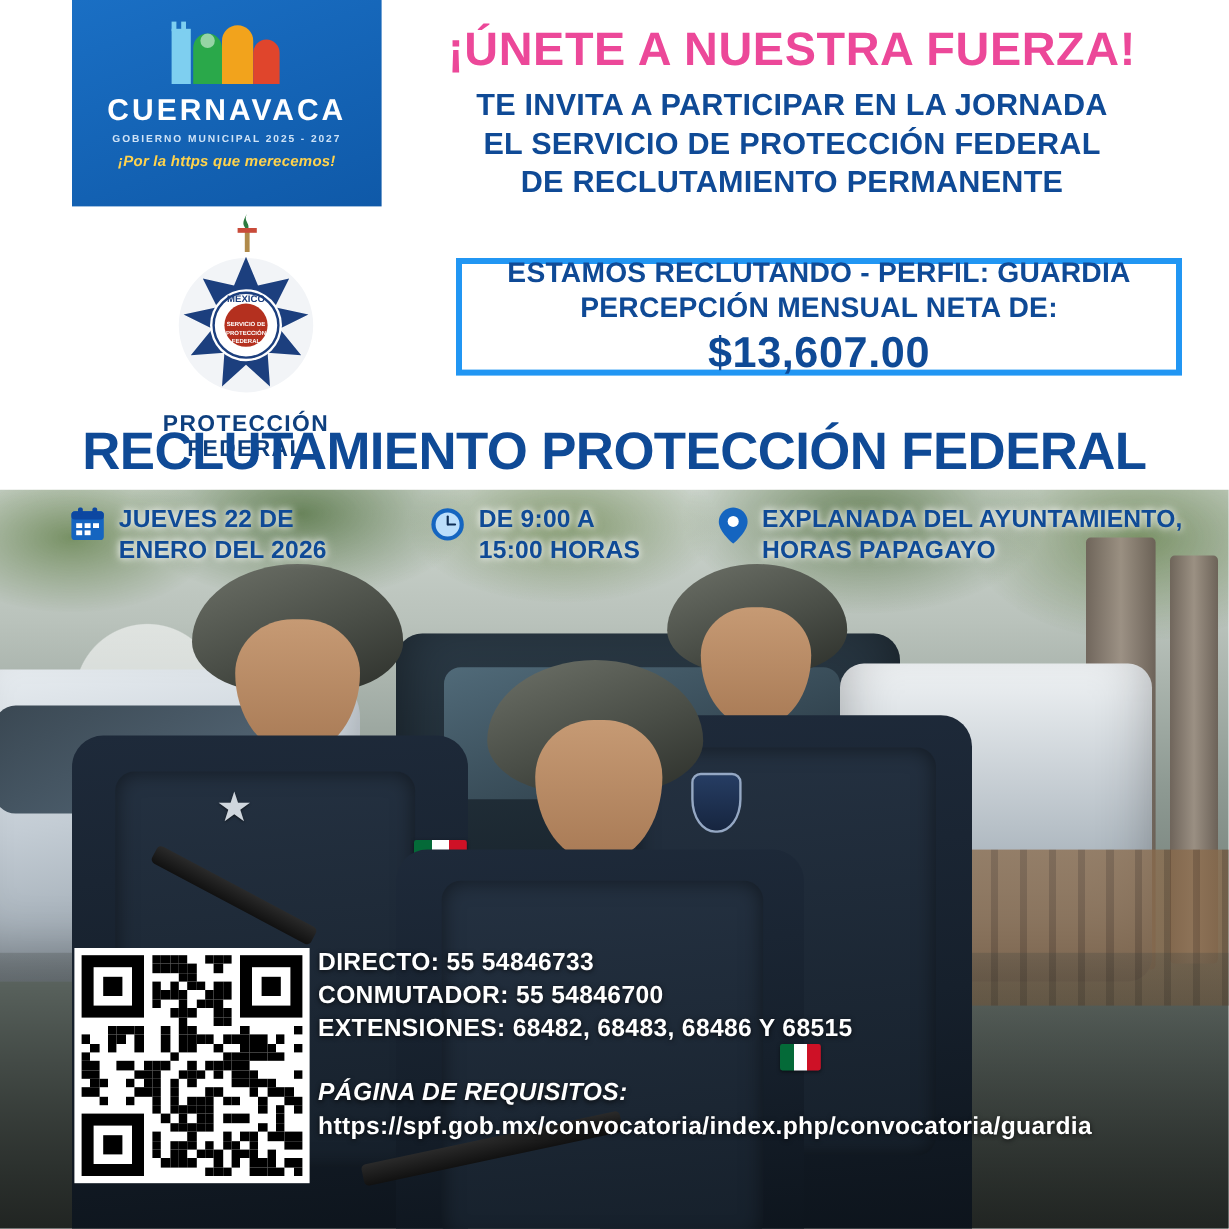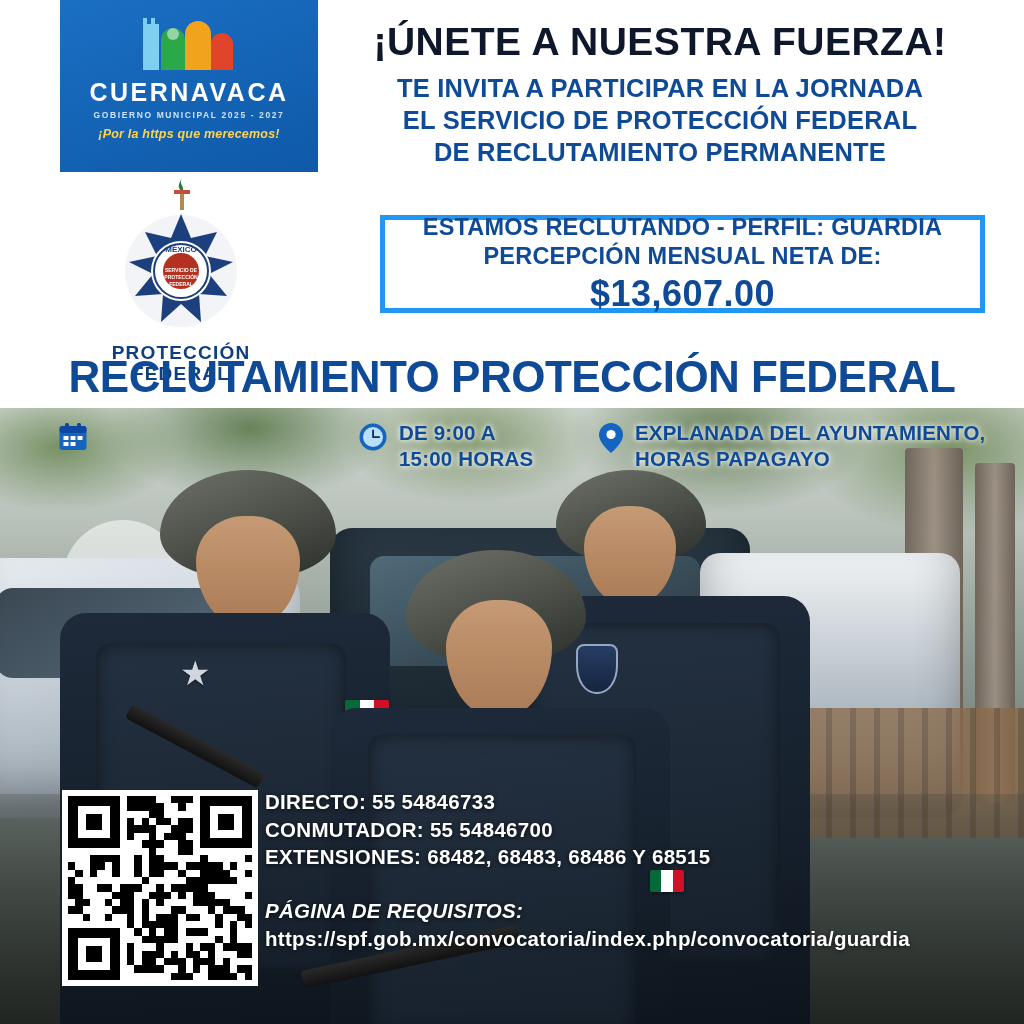--- a/index.html
+++ b/index.html
@@ -52,21 +52,21 @@
     font-size: 12.5px;
     font-style: italic;
     font-weight: bold;
     margin-top: 7px;
     letter-spacing: .2px;
   }
 
   
   .spf-block {
     position: absolute;
-    left: 52px; top: 176px;
+    left: 76px; top: 176px;
     width: 258px;
     display: flex; flex-direction: column; align-items: center;
   }
   .spf-torch { width: 34px; height: 34px; position: relative; }
   .spf-star-wrap { margin-top: 2px; }
   .spf-label {
     margin-top: 8px;
     text-align: center;
     color: #0e3f7e;
     font-weight: bold;
@@ -81,21 +81,21 @@
     left: 330px; top: 22px;
     width: 660px;
     text-align: center;
     color: #0f4a96;
   }
   .headline h1 {
     font-size: 39px;
     font-weight: bold;
     letter-spacing: .5px;
     line-height: 1.05;
-    color: #0f172a;
+    color: #ec4899;
   }
   .headline h2 {
     margin-top: 9px;
     font-size: 25.5px;
     font-weight: bold;
     line-height: 1.26;
     letter-spacing: .2px;
     color: #0f4a96;
   }
 
@@ -438,20 +438,24 @@
           <rect x="7" y="1" width="4" height="6" rx="1.5" fill="#0d47a1"></rect>
           <rect x="19" y="1" width="4" height="6" rx="1.5" fill="#0d47a1"></rect>
           <g fill="#ffffff">
             <rect x="5.5" y="14" width="5" height="4"></rect>
             <rect x="12.5" y="14" width="5" height="4"></rect>
             <rect x="19.5" y="14" width="5" height="4"></rect>
             <rect x="5.5" y="20" width="5" height="4"></rect>
             <rect x="12.5" y="20" width="5" height="4"></rect>
           </g>
         </svg>
+      </span>
+      <span class="info-text">
+        <span>JUEVES 22 DE</span><br>
+        <span>ENERO DEL 2026</span>
       </span>
     </div>
 
     <div class="info-item item-time">
       <span class="ic">
         <svg width="30" height="30" viewBox="0 0 30 30" aria-hidden="true">
           <circle cx="15" cy="15" r="13.5" fill="#1565c0"></circle>
           <circle cx="15" cy="15" r="10" fill="#bbdefb"></circle>
           <rect x="14.2" y="7.5" width="1.8" height="8.5" rx=".9" fill="#0d2c54"></rect>
           <rect x="14.6" y="14.2" width="7.5" height="1.8" rx=".9" fill="#0d2c54"></rect>

